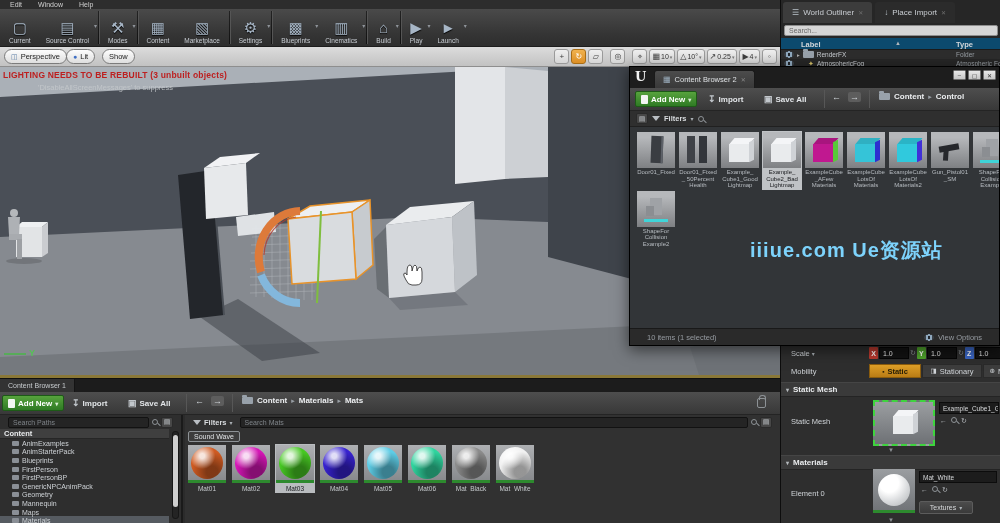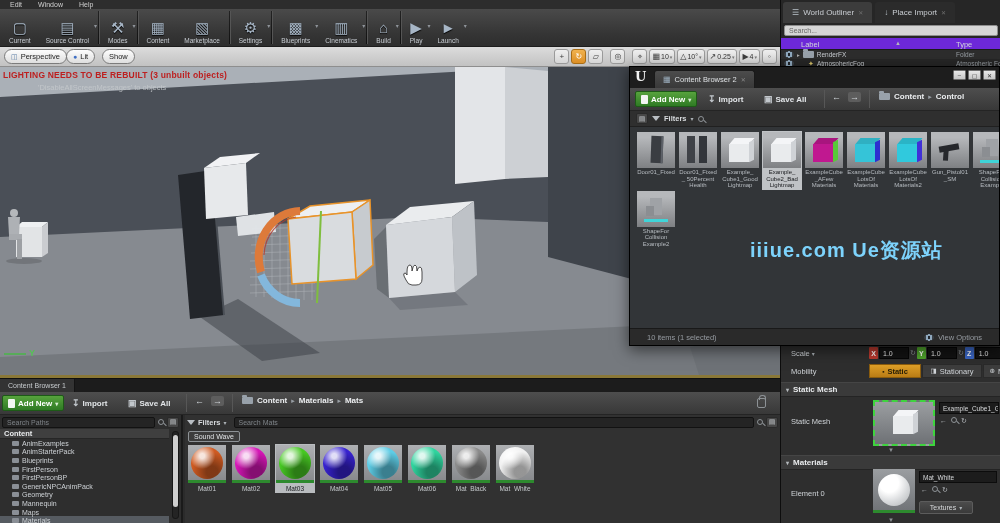--- a/index.html
+++ b/index.html
@@ -96,21 +96,21 @@
 
   
   .right-panel{position:absolute;left:780px;top:0;width:220px;height:523px;background:#262626;border-left:1px solid #0d0d0d;}
   .ol-tabs{position:absolute;left:2px;top:2px;right:0;height:21px;display:flex;gap:3px;}
   .ol-tab{height:21px;display:flex;align-items:center;gap:4px;padding:0 9px;background:#2b2b2b;border-radius:3px 3px 0 0;font-size:8px;color:#c9cdd2;cursor:pointer;}
   .ol-tab.active{background:#3c3c3c;}
   .ol-tab .ico{font-size:8px;color:#b9c2ca;}
   .ol-tab .x{font-size:6px;color:#6f6f6f;}
   .ol-search{position:absolute;left:3px;top:25px;width:214px;height:11px;background:#d6d6d6;border:1px solid #8e8e8e;border-radius:2px;font-size:7px;color:#333;padding:0 4px;}
   .ol-search::placeholder{color:#666;}
-  .ol-head{position:absolute;left:0;top:38px;width:220px;height:12px;background:#6d28d9;border-bottom:1px solid #1c1c1c;font-size:7.5px;font-weight:normal;color:#d2d6da;}
+  .ol-head{position:absolute;left:0;top:38px;width:220px;height:12px;background:#0c4a6e;border-bottom:1px solid #1c1c1c;font-size:7.5px;font-weight:bold;color:#d2d6da;}
   .ol-head .lab{position:absolute;left:20px;top:2px;}
   .ol-head .sort{position:absolute;left:114px;top:2px;font-size:6px;color:#b4b8bc;}
   .ol-head .typ{position:absolute;left:175px;top:2px;}
   .ol-rows{position:absolute;left:0;top:50px;width:220px;}
   .ol-row{position:relative;height:9px;display:flex;align-items:center;gap:3px;padding-left:3px;font-size:6.5px;color:#c7cbd0;cursor:pointer;}
   .ol-row:nth-child(odd){background:#2d2d2d;}
   .ol-row .exp{font-size:5.5px;color:#aaa;}
   .ol-row .typev{position:absolute;left:175px;color:#979da3;white-space:nowrap;}
   .fogico{font-size:7px;color:#d8c36a;}
 
@@ -139,21 +139,21 @@
   .dicons{position:absolute;display:flex;gap:4px;font-size:7px;color:#b8bcc0;}
   .texbtn{position:absolute;left:138px;top:156px;width:54px;height:13px;background:linear-gradient(#4c4c4c,#3a3a3a);border:1px solid #5c5c5c;border-radius:2px;display:flex;align-items:center;justify-content:center;gap:3px;font-size:7px;color:#d8dadc;cursor:pointer;}
   .dexpand{position:absolute;left:0;width:220px;text-align:center;font-size:6px;color:#8d9296;cursor:pointer;}
 
   
   .cb1{position:absolute;left:0;top:378px;width:780px;height:145px;background:#2b2b2b;border-top:1px solid #0f0f0f;}
   .cb1-tabrow{position:absolute;left:0;top:0;width:780px;height:13px;background:#1c1c1c;}
   .cb-tab{position:absolute;left:0;top:0;height:13px;background:#333;display:flex;align-items:center;gap:4px;padding:0 8px;font-size:7px;color:#c6cacd;border-right:1px solid #141414;}
   .cb1 .cb-toolbar{top:13px;}
   .cb1-left{position:absolute;left:0;top:36px;width:183px;bottom:0;background:#2e2e2e;border-right:2px solid #1a1a1a;}
-  .searchrow{position:absolute;left:0;right:0;top:0;height:14px;display:flex;align-items:center;gap:3px;padding:0 2px;}
+  .searchrow{position:absolute;left:0;right:0;top:0;height:14px;display:flex;align-items:center;gap:3px;padding:0 8px;}
   .listico{width:12px;height:11px;background:#474747;border:1px solid #2a2a2a;border-radius:2px;font-size:7px;color:#b9bec2;display:flex;align-items:center;justify-content:center;cursor:pointer;}
   .tree{position:absolute;left:0;top:14px;right:12px;bottom:0;overflow:hidden;}
   .tree-root{height:10px;background:#3f3f3f;font-size:7.5px;font-weight:bold;color:#e9ebed;display:flex;align-items:center;padding-left:4px;border-bottom:1px solid #262626;cursor:pointer;}
   .titem{height:8.6px;display:flex;align-items:center;gap:3px;padding-left:12px;font-size:7px;color:#ced2d6;cursor:pointer;white-space:nowrap;}
   .titem .tfold{width:7px;height:5px;background:#8a8f96;border-radius:1px;flex:0 0 auto;}
   .titem.sel{background:#565b61;}
   .vscroll{position:absolute;right:2px;top:16px;width:7px;bottom:4px;background:#242424;border:1px solid #171717;border-radius:3px;}
   .vscroll .vthumb{position:absolute;left:0;top:3px;width:5px;height:72px;background:#cfcfcf;border-radius:3px;}
   .cb1-right{position:absolute;left:185px;top:36px;right:0;bottom:0;background:#313131;}
   .chip{position:absolute;left:3px;top:16px;height:11px;border:1px solid #8d9296;border-radius:2px;background:#3c3c3c;display:flex;align-items:center;padding:0 5px;font-size:7px;color:#dfe2e5;}
@@ -371,21 +371,21 @@
         <line x1="321" y1="144" x2="317" y2="236" stroke="#7fbe3e" stroke-width="2"></line>
       </g>
 
       <g>
         <path d="M407,205 q0,-7 3,-7 q2,0 2,4 l0,2 q1,-6 3,-6 q2,0 2,6 q1,-4 3,-4 q2,0 2,5 l0,7 q0,6 -6,6 l-4,0 q-4,0 -6,-5 l-2,-4 q-1,-3 1,-3 q1,0 2,2 z" fill="#ffffff" stroke="#222" stroke-width="0.8"></path>
       </g>
 
       <line x1="4" y1="287" x2="26" y2="287" stroke="#49b649" stroke-width="1.5"></line>
     </svg>
     <div class="warn1">LIGHTING NEEDS TO BE REBUILT (3 unbuilt objects)</div>
-    <div class="warn2">'DisableAllScreenMessages' to objects</div>
+    <div class="warn2">'DisableAllScreenMessages' to suppress</div>
     <div class="axis-y">Y</div>
   </div>
 
   <div class="right-panel">
     <div class="ol-tabs">
       <div class="ol-tab active">
         <span class="ico">☰</span>
         <span>World Outliner</span>
         <span class="x">✕</span>
       </div>

